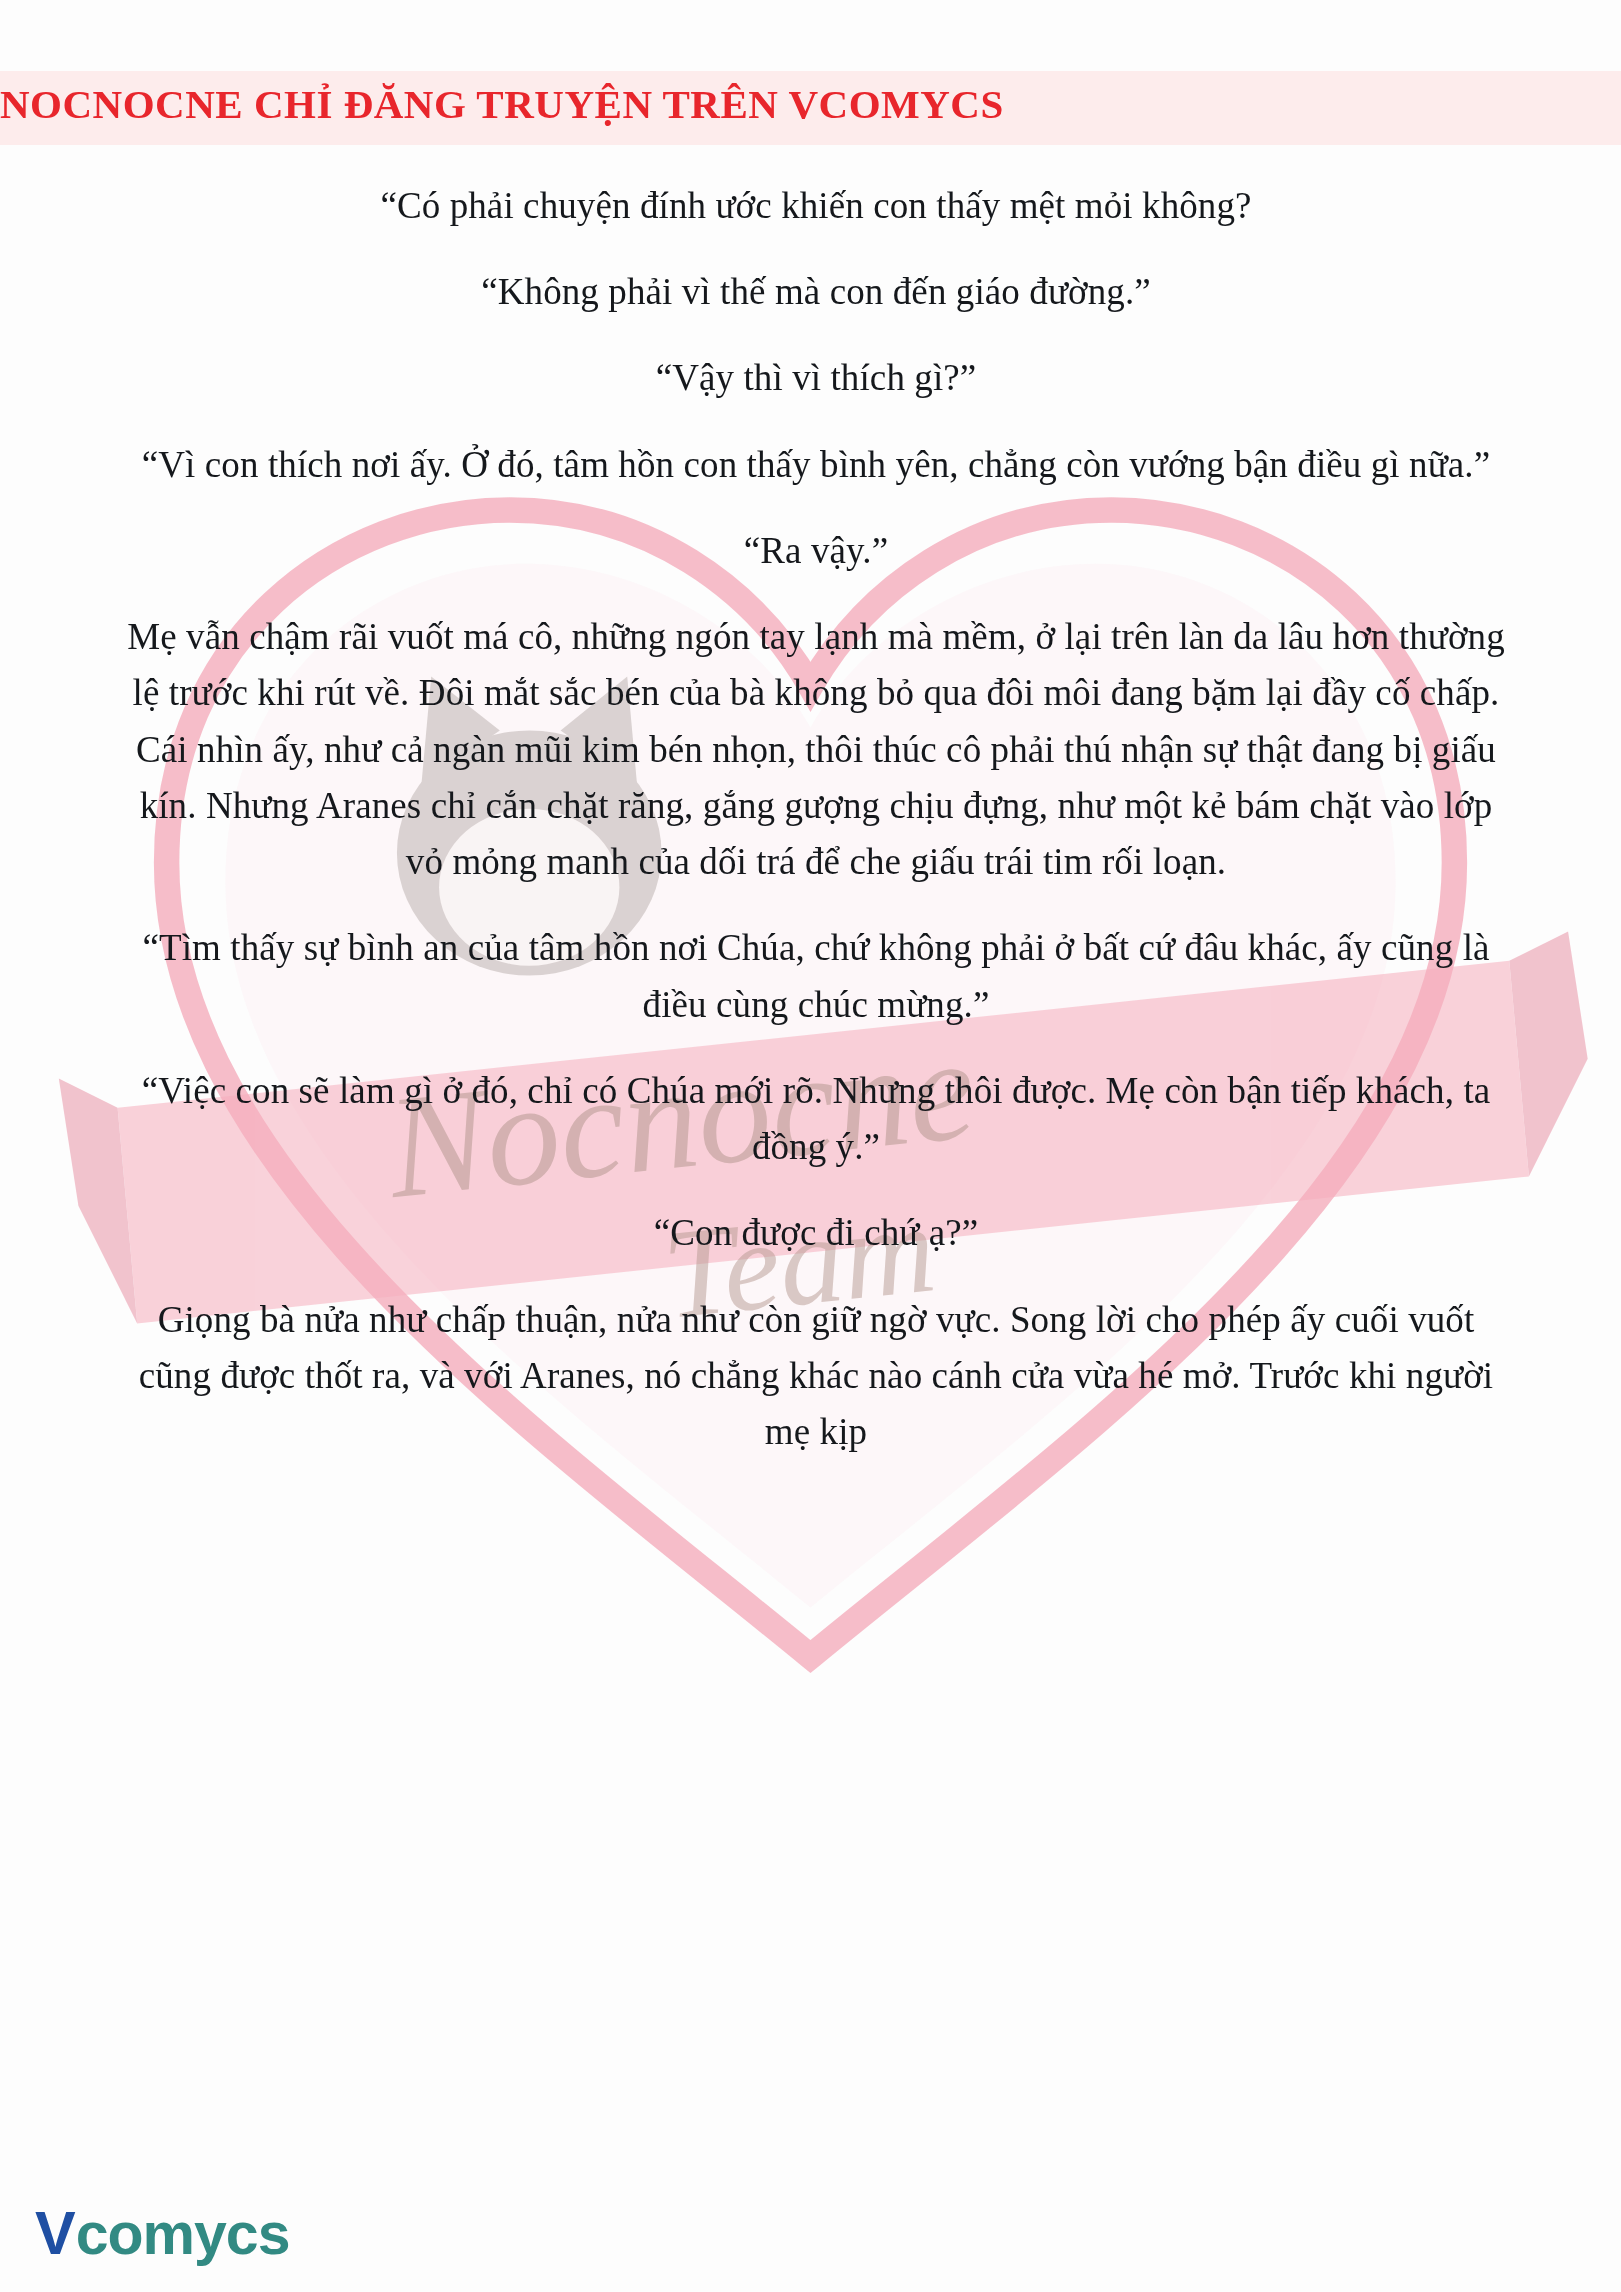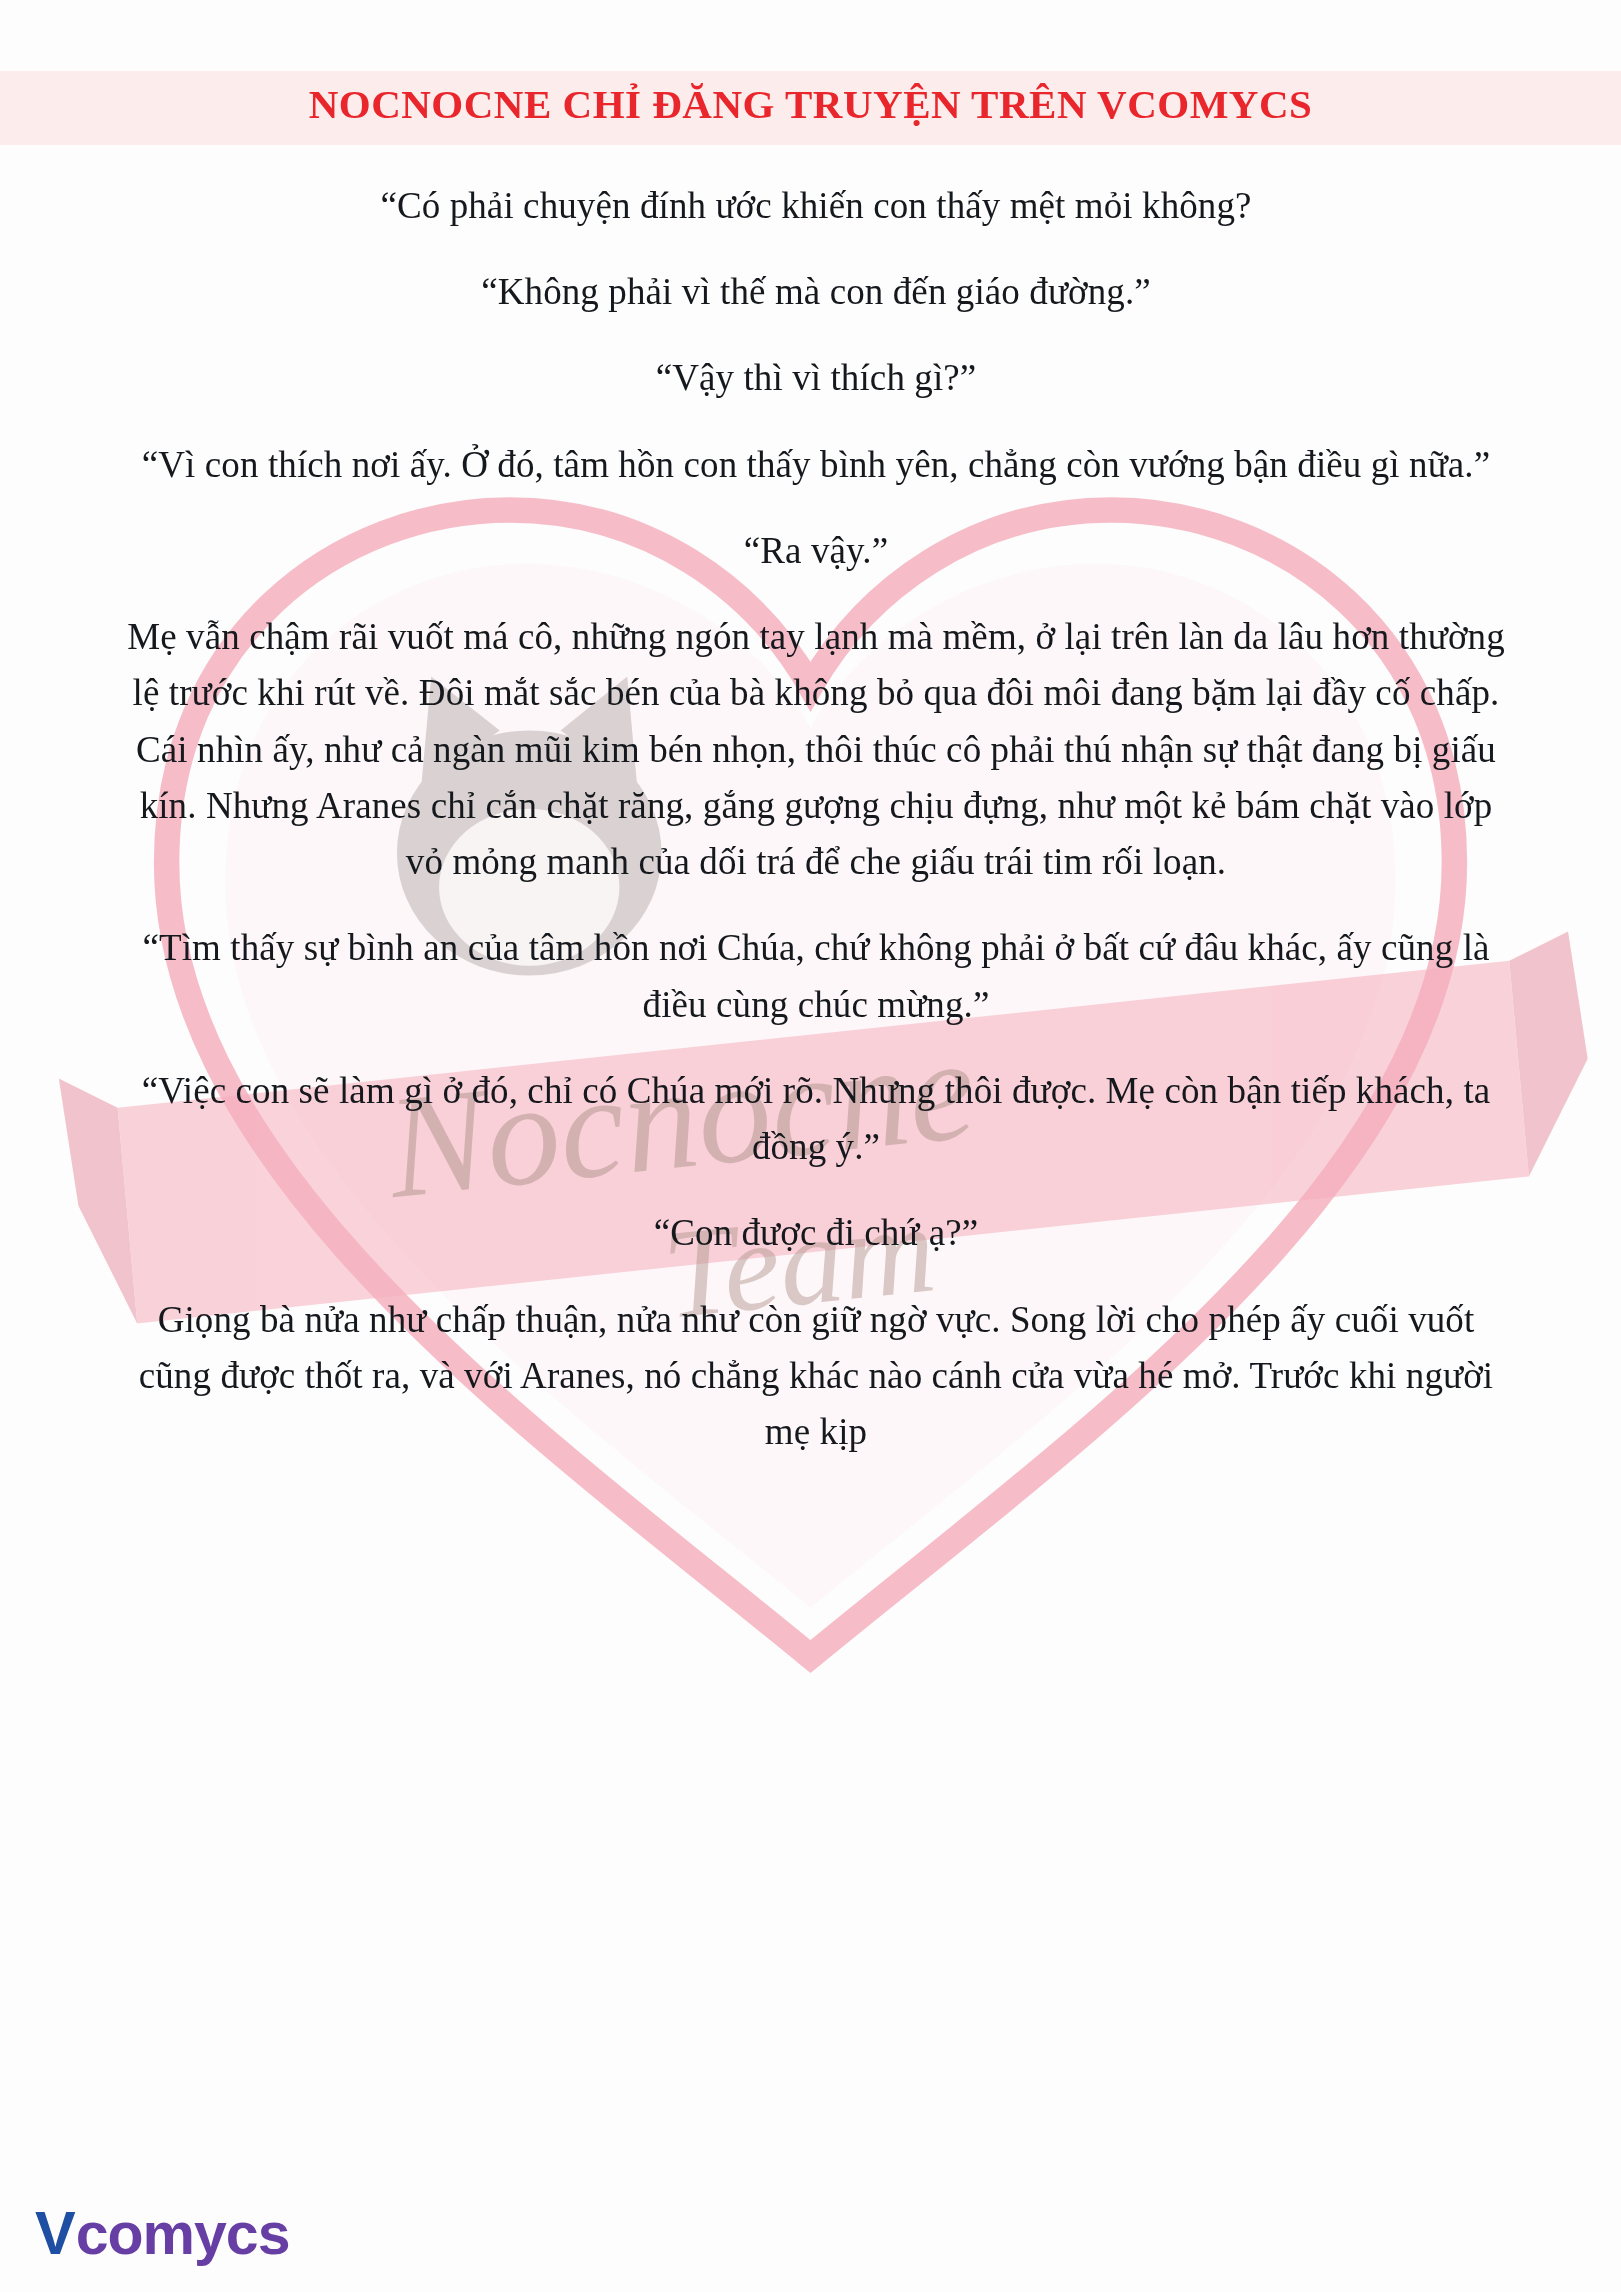--- a/index.html
+++ b/index.html
@@ -35,21 +35,20 @@
     width: 1621px;
     height: 74px;
     background: #fdecec;
     z-index: 1;
   }
   .header-title {
     position: absolute;
     left: 0;
     top: 80px;
     width: 1621px;
-    text-align: center;
     color: #e8262c;
     font-weight: bold;
     font-size: 41px;
     letter-spacing: 0.5px;
     z-index: 2;
     font-family: "Liberation Serif", "DejaVu Serif", serif;
   }
 
   
   .content {
@@ -83,21 +82,21 @@
     font-weight: bold;
     font-size: 61px;
     color: #1f4fa3;
     line-height: 0.8;
     letter-spacing: -2px;
   }
   .logo-rest {
     font-family: "Liberation Sans", sans-serif;
     font-weight: bold;
     font-size: 59px;
-    color: #4c1d95;
+    color: #0f766e;
     line-height: 0.8;
     letter-spacing: -1px;
     opacity: 0.85;
   }
 </style>
 </head>
 <body>
 
 <div class="page">
 

